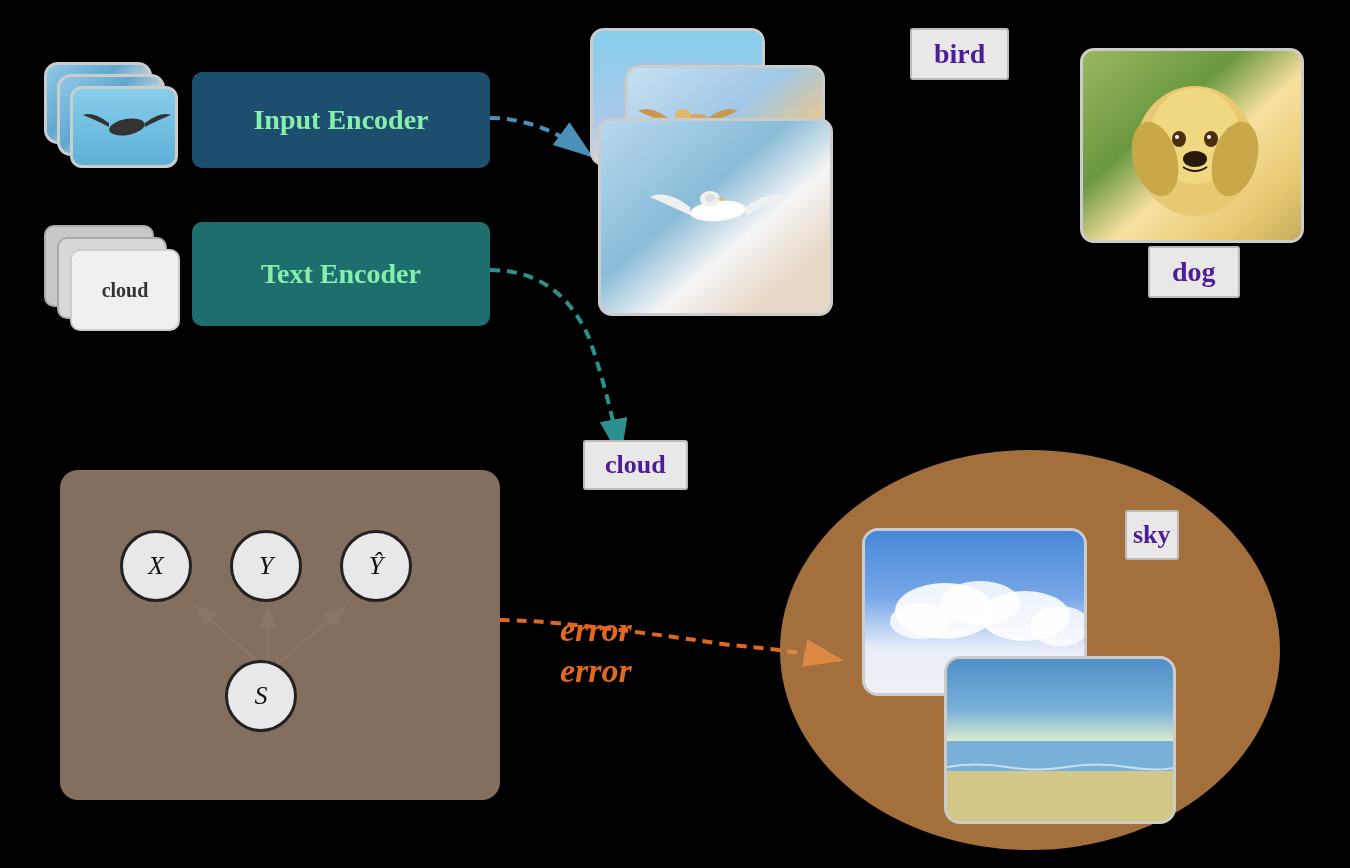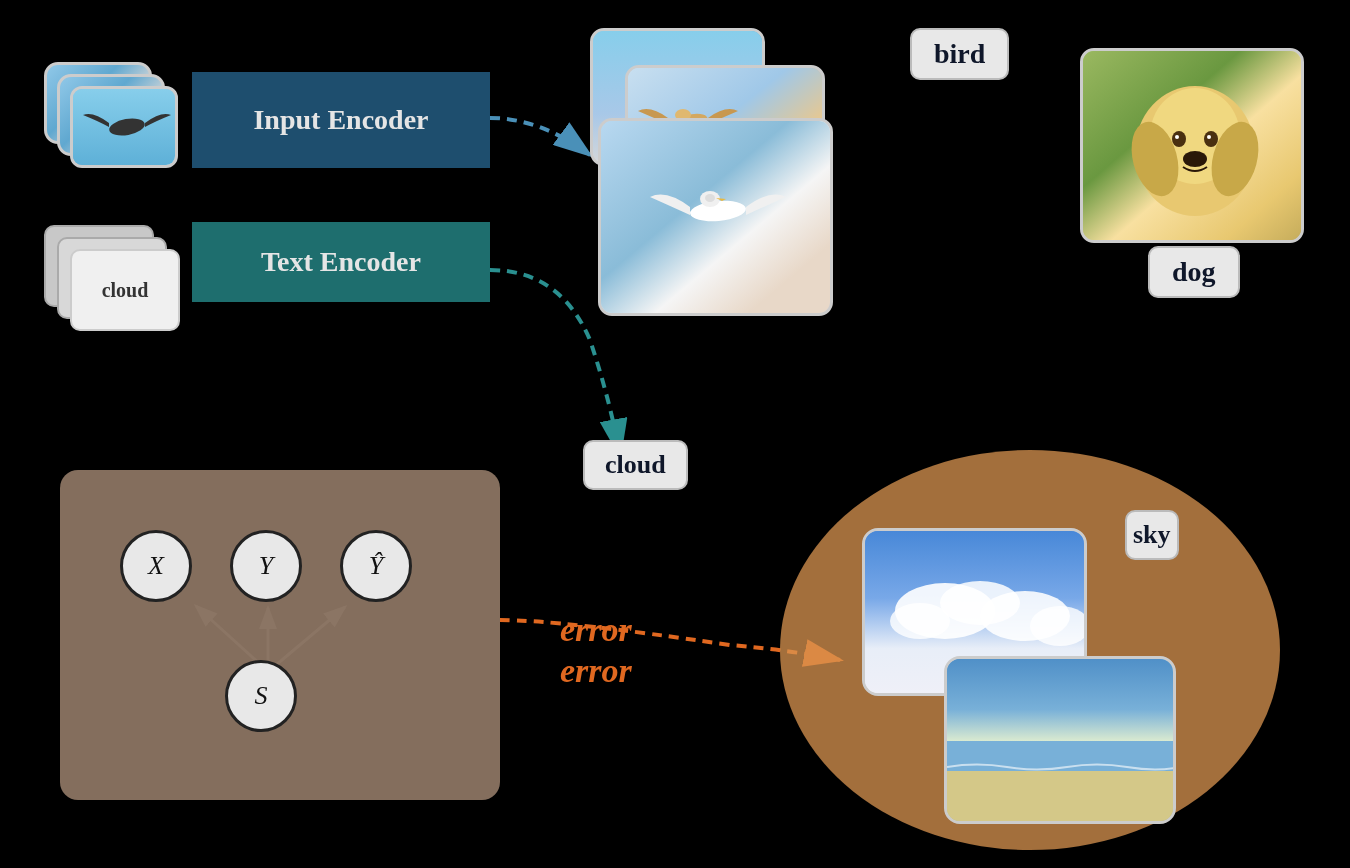--- a/index.html
+++ b/index.html
@@ -8,37 +8,37 @@
       height: 868px;
       background: #000;
       overflow: hidden;
       position: relative;
       font-family: 'Georgia', serif;
     }
 
     
     .encoder-box {
       position: absolute;
-      border-radius: 0;
+      border-radius: 10px;
       display: flex;
       align-items: center;
       justify-content: center;
       font-size: 28px;
       font-weight: bold;
-      color: #e5e5e5;
+      color: #86efac;
       padding: 0 24px;
     }
     .input-encoder {
       left: 192px; top: 72px;
       width: 298px; height: 96px;
       background: #1e4e6e;
     }
     .text-encoder {
       left: 192px; top: 222px;
-      width: 298px; height: 80px;
+      width: 298px; height: 104px;
       background: #1e6e6e;
     }
 
     
     .img-card {
       position: absolute;
       border-radius: 14px;
       overflow: hidden;
       border: 3px solid #ccc;
       background: #888;
@@ -46,25 +46,25 @@
 
     
     .input-img-1 { left: 40px; top: 55px; width: 110px; height: 85px; background: #89b8d8; }
     .input-img-2 { left: 55px; top: 68px; width: 110px; height: 85px; background: #7aafd0; }
 
     
     .label-badge {
       position: absolute;
       background: #e8e8e8;
       border: 2px solid #bbb;
-      border-radius: 10px;
+      border-radius: 3px;
       padding: 8px 22px;
       font-size: 28px;
       font-weight: bold;
-      color: #0f172a;
+      color: #4c1d95;
     }
     .bird-label { left: 910px; top: 28px; }
     .dog-label { left: 1148px; top: 246px; }
     .cloud-label-result { left: 583px; top: 440px; font-size: 26px; padding: 8px 20px; }
     .sky-label { left: 1125px; top: 510px; font-size: 26px; padding: 8px 6px; }
 
     
     .orange-circle {
       position: absolute;
       left: 780px; top: 450px;

